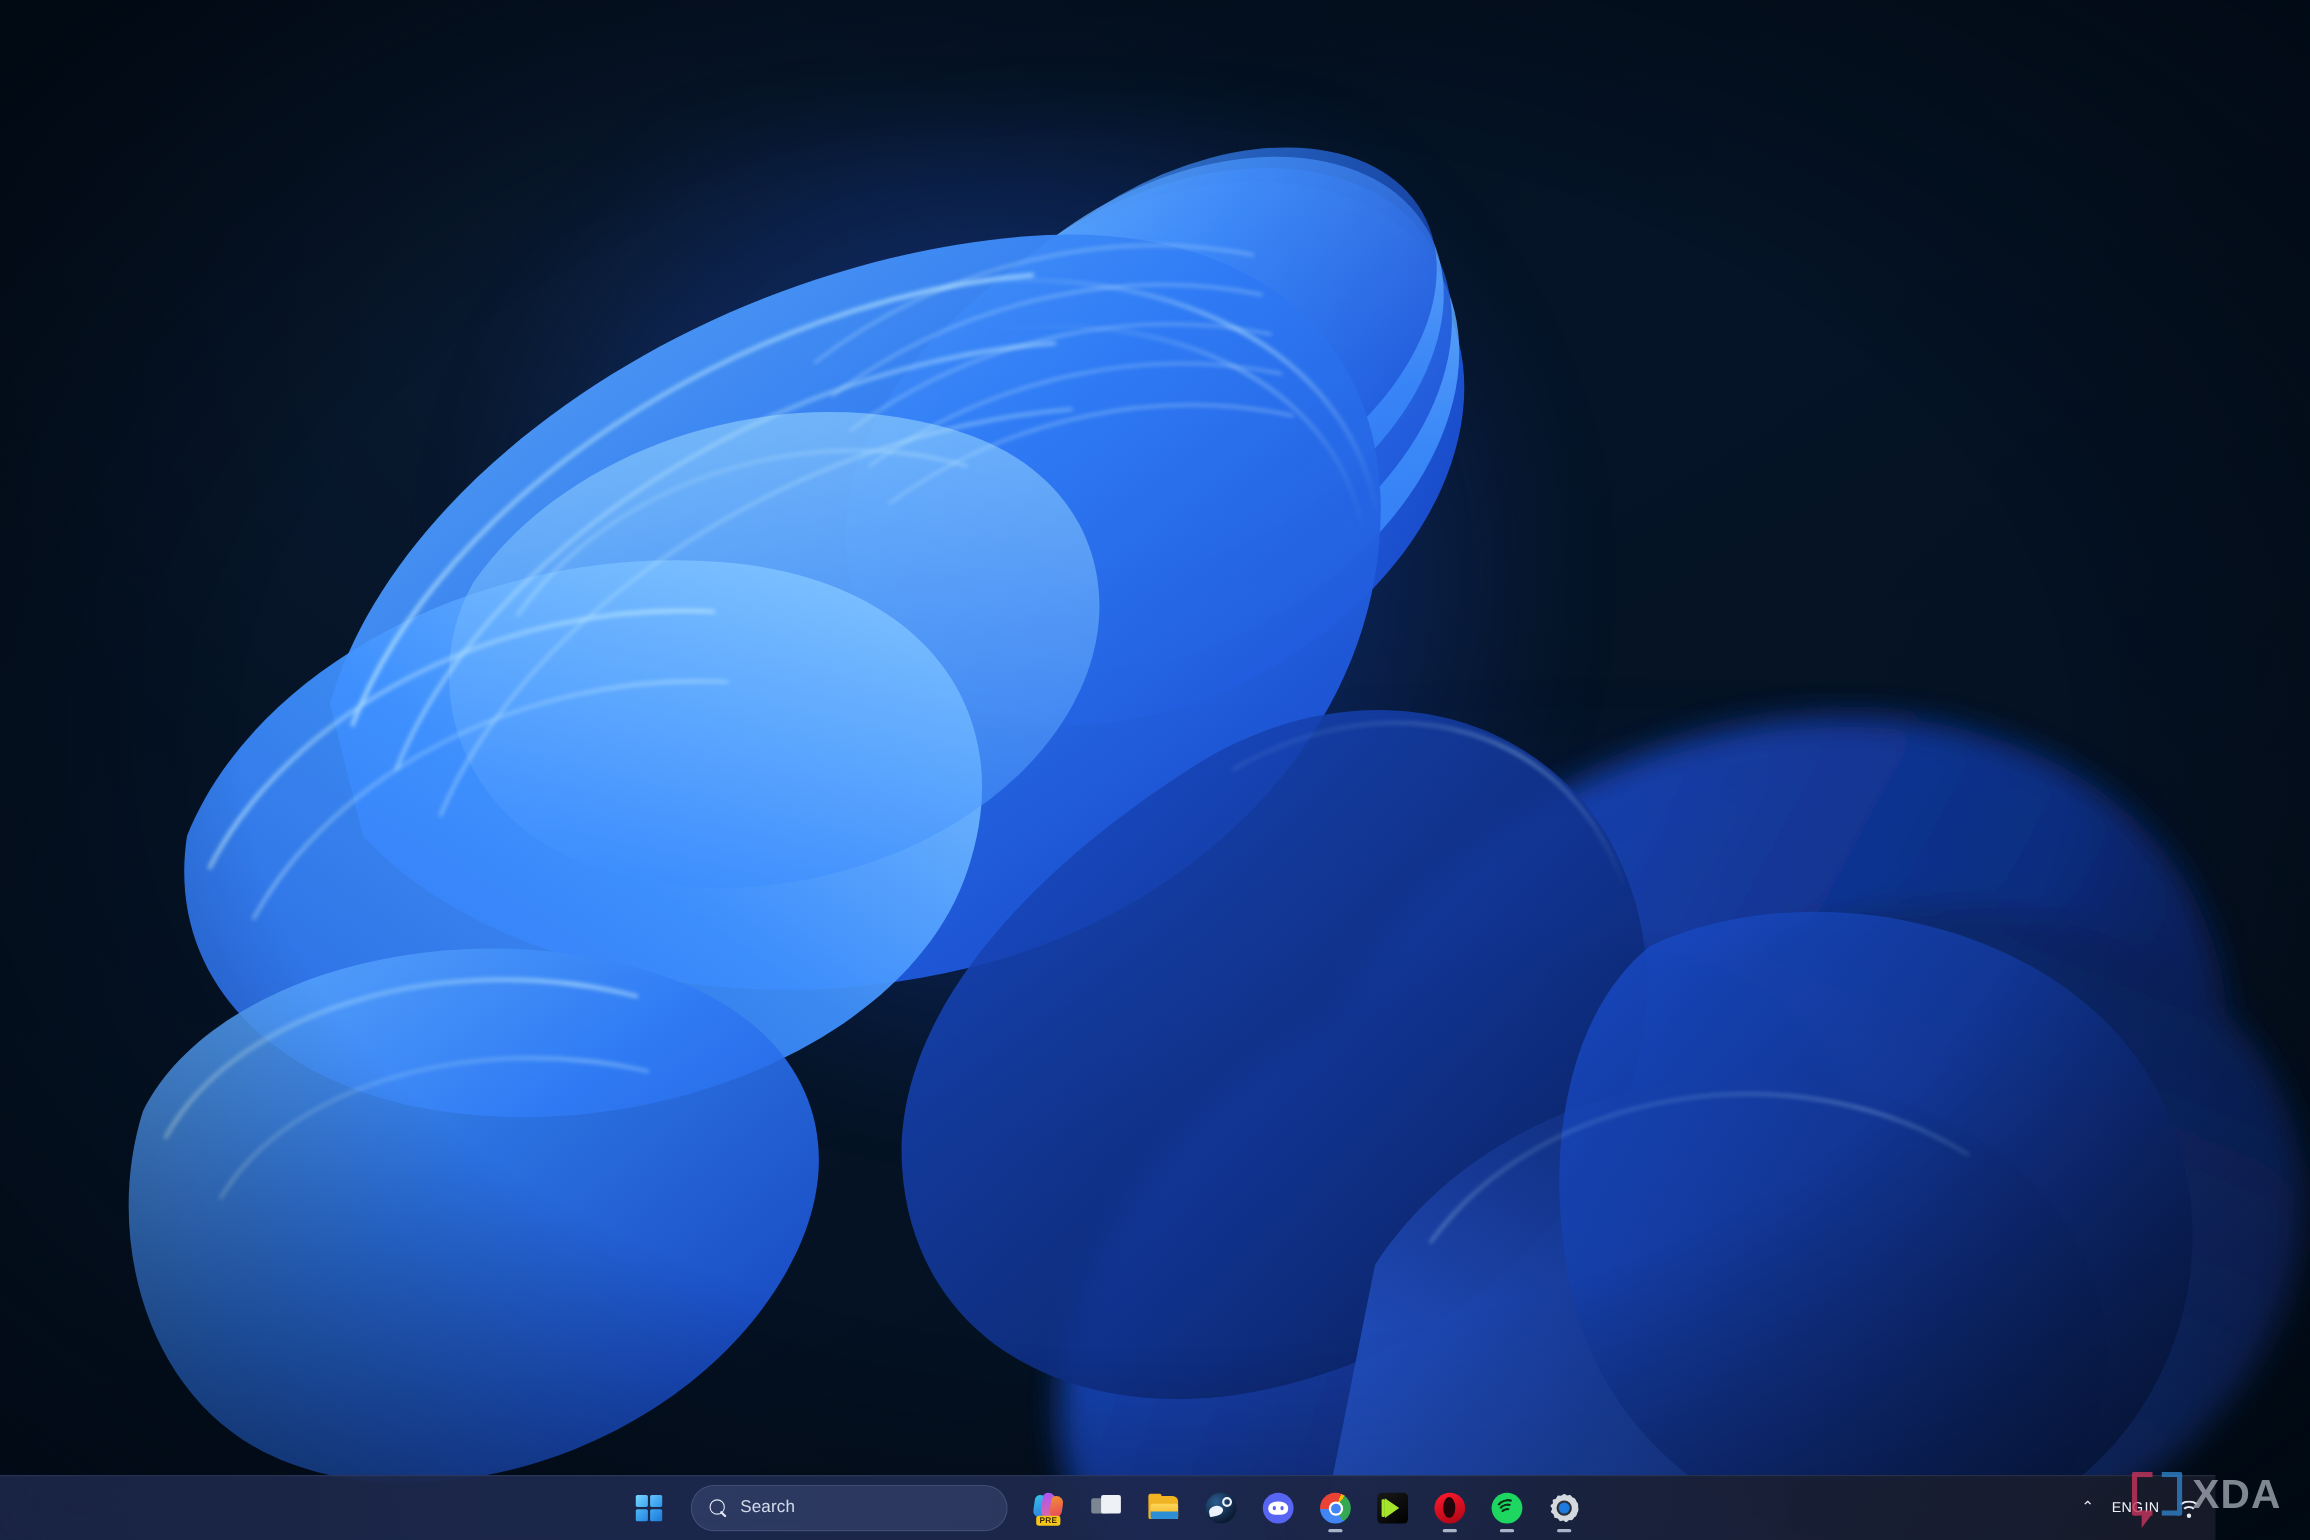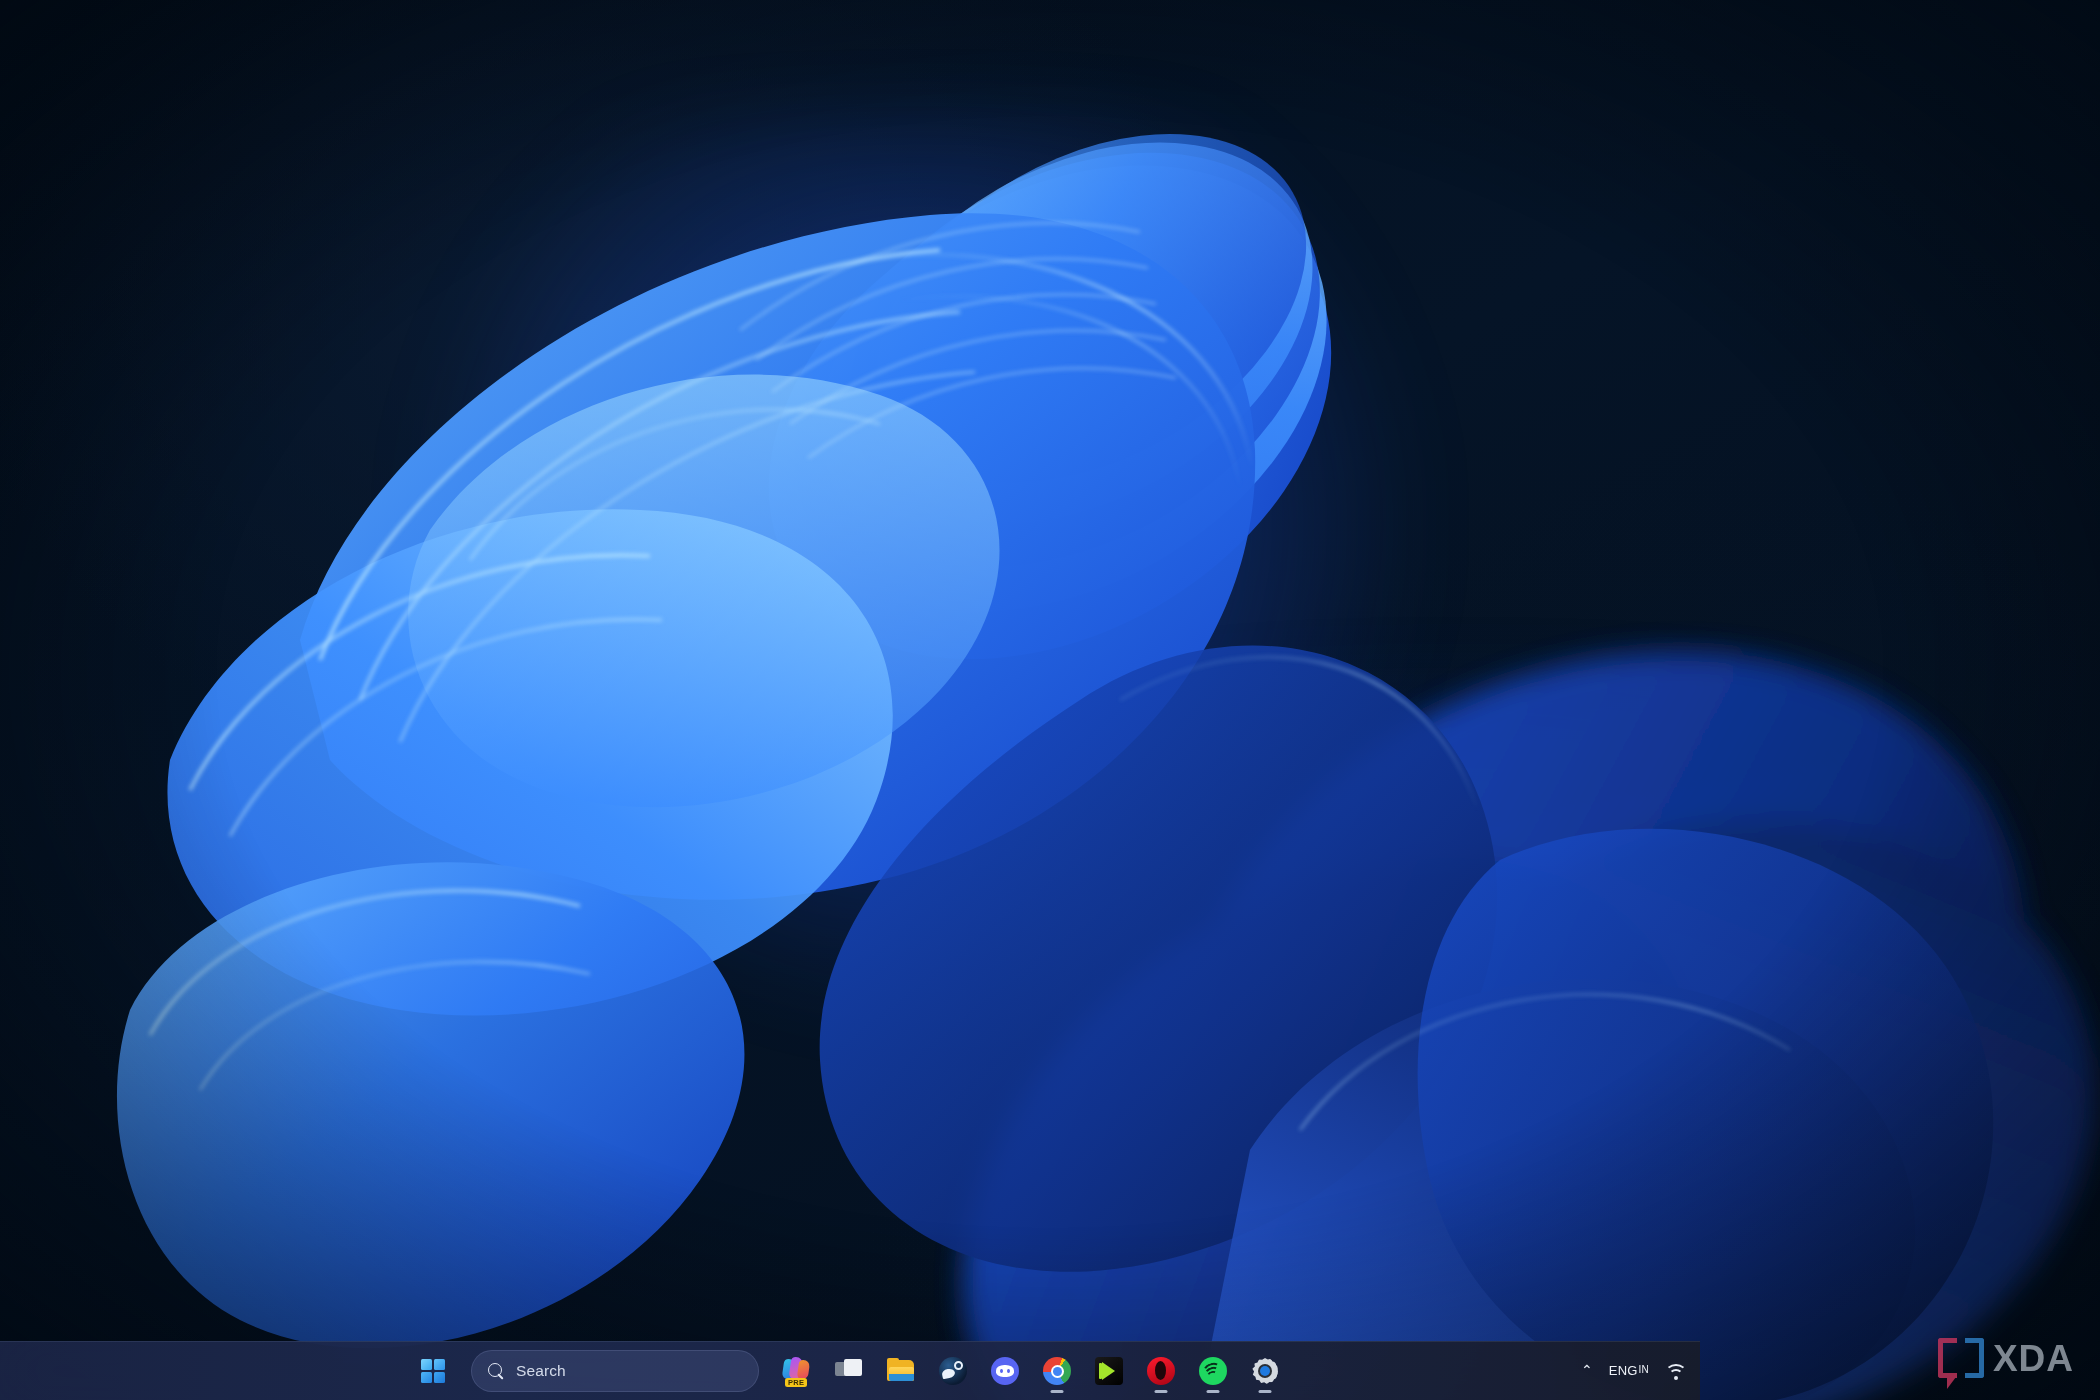--- a/index.html
+++ b/index.html
@@ -29,21 +29,21 @@
     filter:blur(36px);
   }
   #glow-lower {
     left:1050px; top:700px; width:900px; height:720px;
     background:radial-gradient(ellipse at 45% 45%, rgba(28,70,200,.42) 0%, rgba(16,44,140,.18) 50%, rgba(8,24,80,0) 75%);
     filter:blur(42px);
   }
 
   
   #taskbar {
-    position:absolute; left:0; bottom:0; width:1700px; height:59px;
+    position:absolute; left:0; bottom:0; width:2014px; height:59px;
     background:linear-gradient(90deg,
         rgba(28,38,72,.90) 0%,
         rgba(30,42,80,.90) 30%,
         rgba(30,40,76,.90) 52%,
         rgba(26,32,54,.92) 72%,
         rgba(24,28,42,.93) 100%);
     backdrop-filter:blur(28px);
     border-top:1px solid rgba(150,170,210,.13);
     display:flex; align-items:center;
     z-index:50;
@@ -255,21 +255,21 @@
   .tray-item {
     display:flex; align-items:center; justify-content:center;
     height:44px; border-radius:5px; cursor:pointer; padding:0 7px;
   }
   #tray-chevron { color:#e7ecf5; font-size:14px; line-height:1; padding-bottom:2px; }
   #tray-lang {
     flex-direction:row; gap:1px; color:#eef2f8;
     font-size:13px; line-height:1.05; letter-spacing:.2px;
     padding:0 9px;
   }
-  #tray-lang .l2 { font-size:10px; }
+  #tray-lang .l2 { font-size:13px; }
   .wifi-arc {
     position:absolute; border:2px solid #e7ecf5; border-radius:50%;
     border-bottom-color:transparent; border-left-color:transparent; border-right-color:transparent;
     transform:rotate(0deg);
   }
   #ic-wifi { width:22px; height:20px; position:relative; }
   #ic-wifi .a1 { left:0;   top:3px;  width:22px; height:18px; }
   #ic-wifi .a2 { left:4px; top:8px;  width:14px; height:12px; }
   #ic-wifi .dotw { position:absolute; left:9px; top:15px; width:4px; height:4px;
     background:#e7ecf5; border-radius:50%; }

